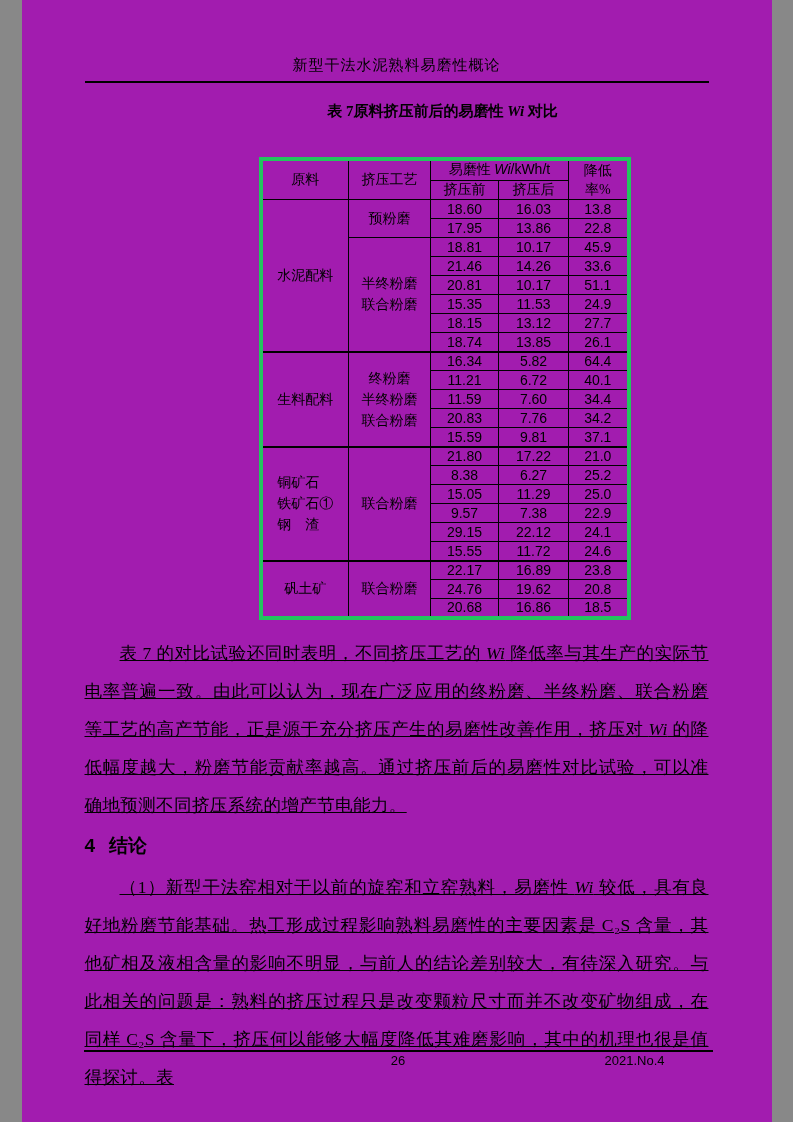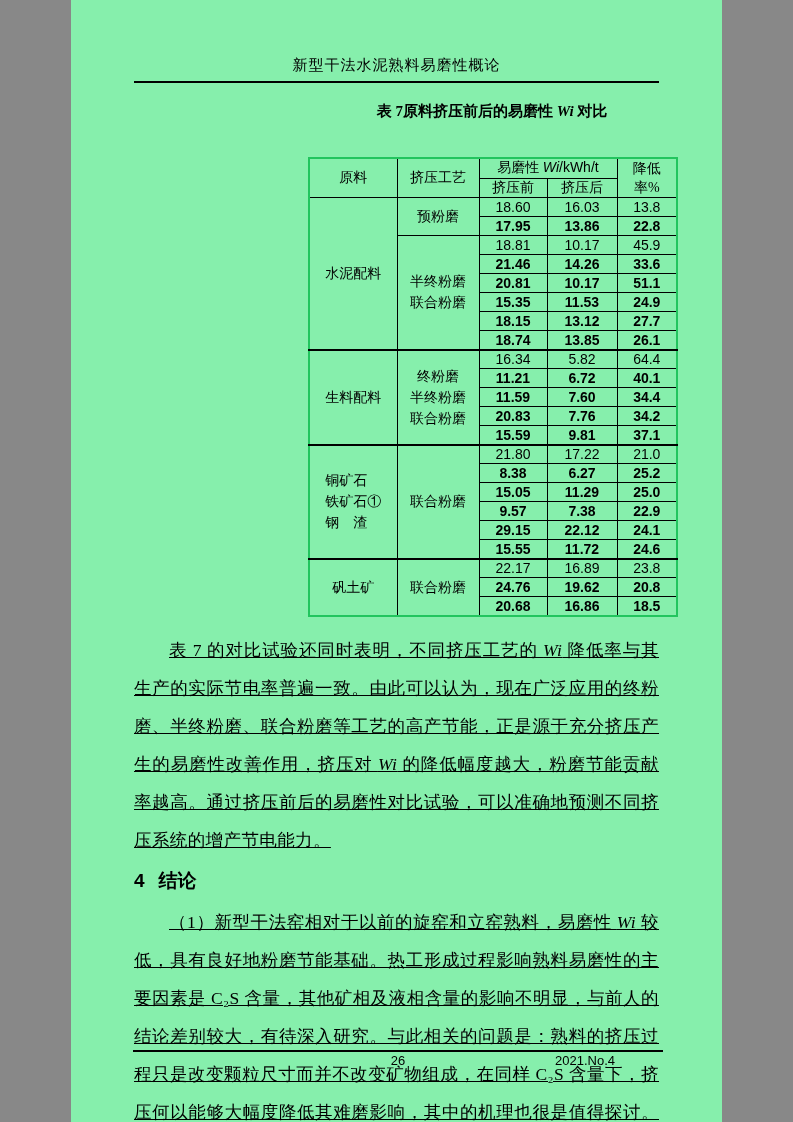--- a/index.html
+++ b/index.html
@@ -1,22 +1,22 @@
 <!DOCTYPE html>
 <html><head>
 <meta charset="utf-8">
 <style>
   * { margin: 0; padding: 0; box-sizing: border-box; }
   html, body { background: #888; }
   .page {
     position: relative;
-    width: 651px;
+    width: 750px;
     height: 1122px;
     margin: 0 auto;
-    background: #86efac;
+    background: #a21caf;
     color: #000;
     font-family: "Liberation Serif", "DejaVu Serif", serif;
     overflow: hidden;
   }
   .content { padding: 0 63px; }
 
   
   .header-title {
     margin-top: 54px;
     text-align: center;
@@ -36,21 +36,21 @@
     text-align: center;
     font-weight: bold;
     font-size: 15px;
     line-height: 20px;
     margin-bottom: 2px;
     white-space: nowrap;
   }
   .cap-label { }
   table.wi-table {
     border-collapse: collapse;
-    border: 2px solid #22c55e;
+    border: 4px solid #22c55e;
     width: 368px;
     table-layout: fixed;
     margin-top: 36px;
   }
   .wi-table th, .wi-table td {
     border-left: 1px solid #000;
     border-right: 1px solid #000;
     font-weight: normal;
     text-align: center;
     vertical-align: middle;
@@ -60,21 +60,21 @@
   .wi-table thead th { border-bottom: 1px solid #000; height: 20px; }
   .wi-table thead tr.hdr-row2 th { height: 19px; }
   .wi-table td { height: 19px; }
   .num-cell { font-family: "Liberation Sans", "DejaVu Sans", sans-serif; font-size: 14px; }
   .grind-hdr { font-family: "Liberation Sans", "DejaVu Sans", sans-serif; }
   .grind-hdr .cjk { font-family: "Liberation Serif", "DejaVu Serif", serif; }
   .reduction-hdr { line-height: 19px; }
   .material-cell .inner, .process-cell { white-space: pre-line; line-height: 21px; }
   .material-cell .inner { display: inline-block; text-align: left; }
   .material-cell.single .inner { text-align: center; }
-  tr.row-cont td.num-cell { border-top: 1px solid #000; font-weight: bold; }
+  tr.row-cont td.num-cell { border-top: 1px solid #000; }
   tr.process-start td { border-top: 1px solid #000; }
   tr.group-start td { border-top: 2px solid #000; }
 
   .footnote {
     margin-top: 9px;
     margin-left: 126px;
     font-size: 13px;
     line-height: 18px;
   }
 

